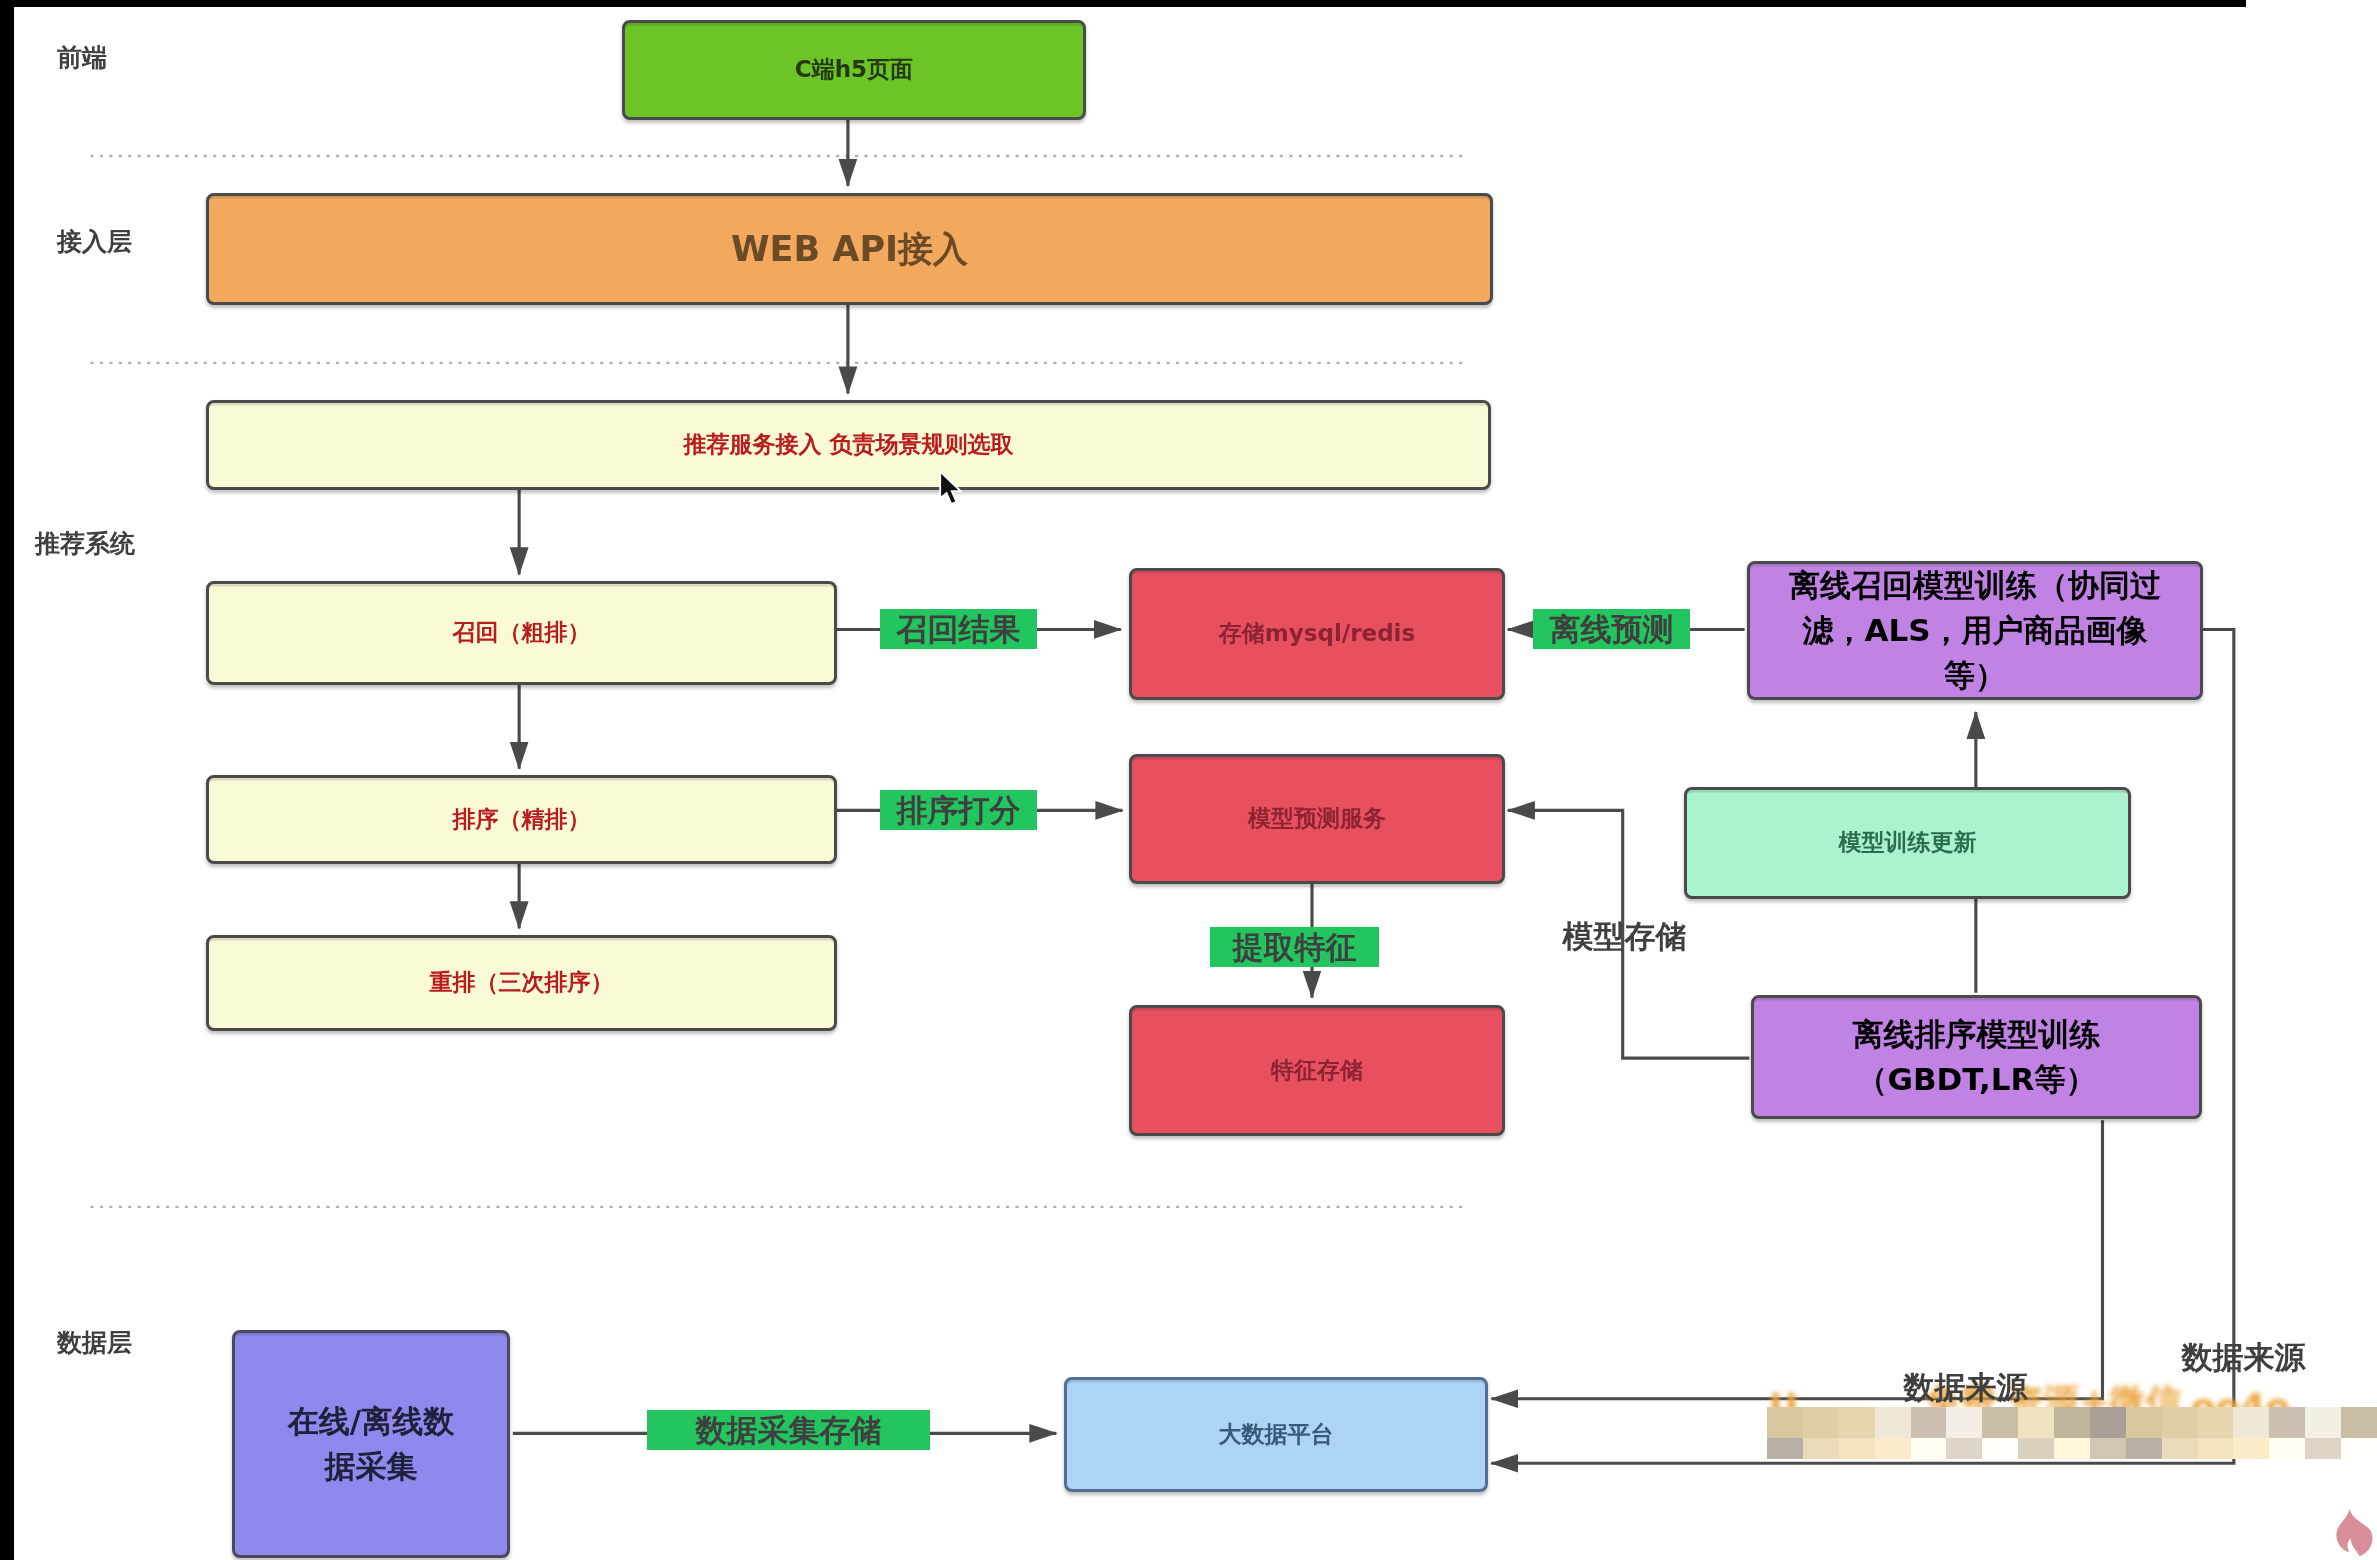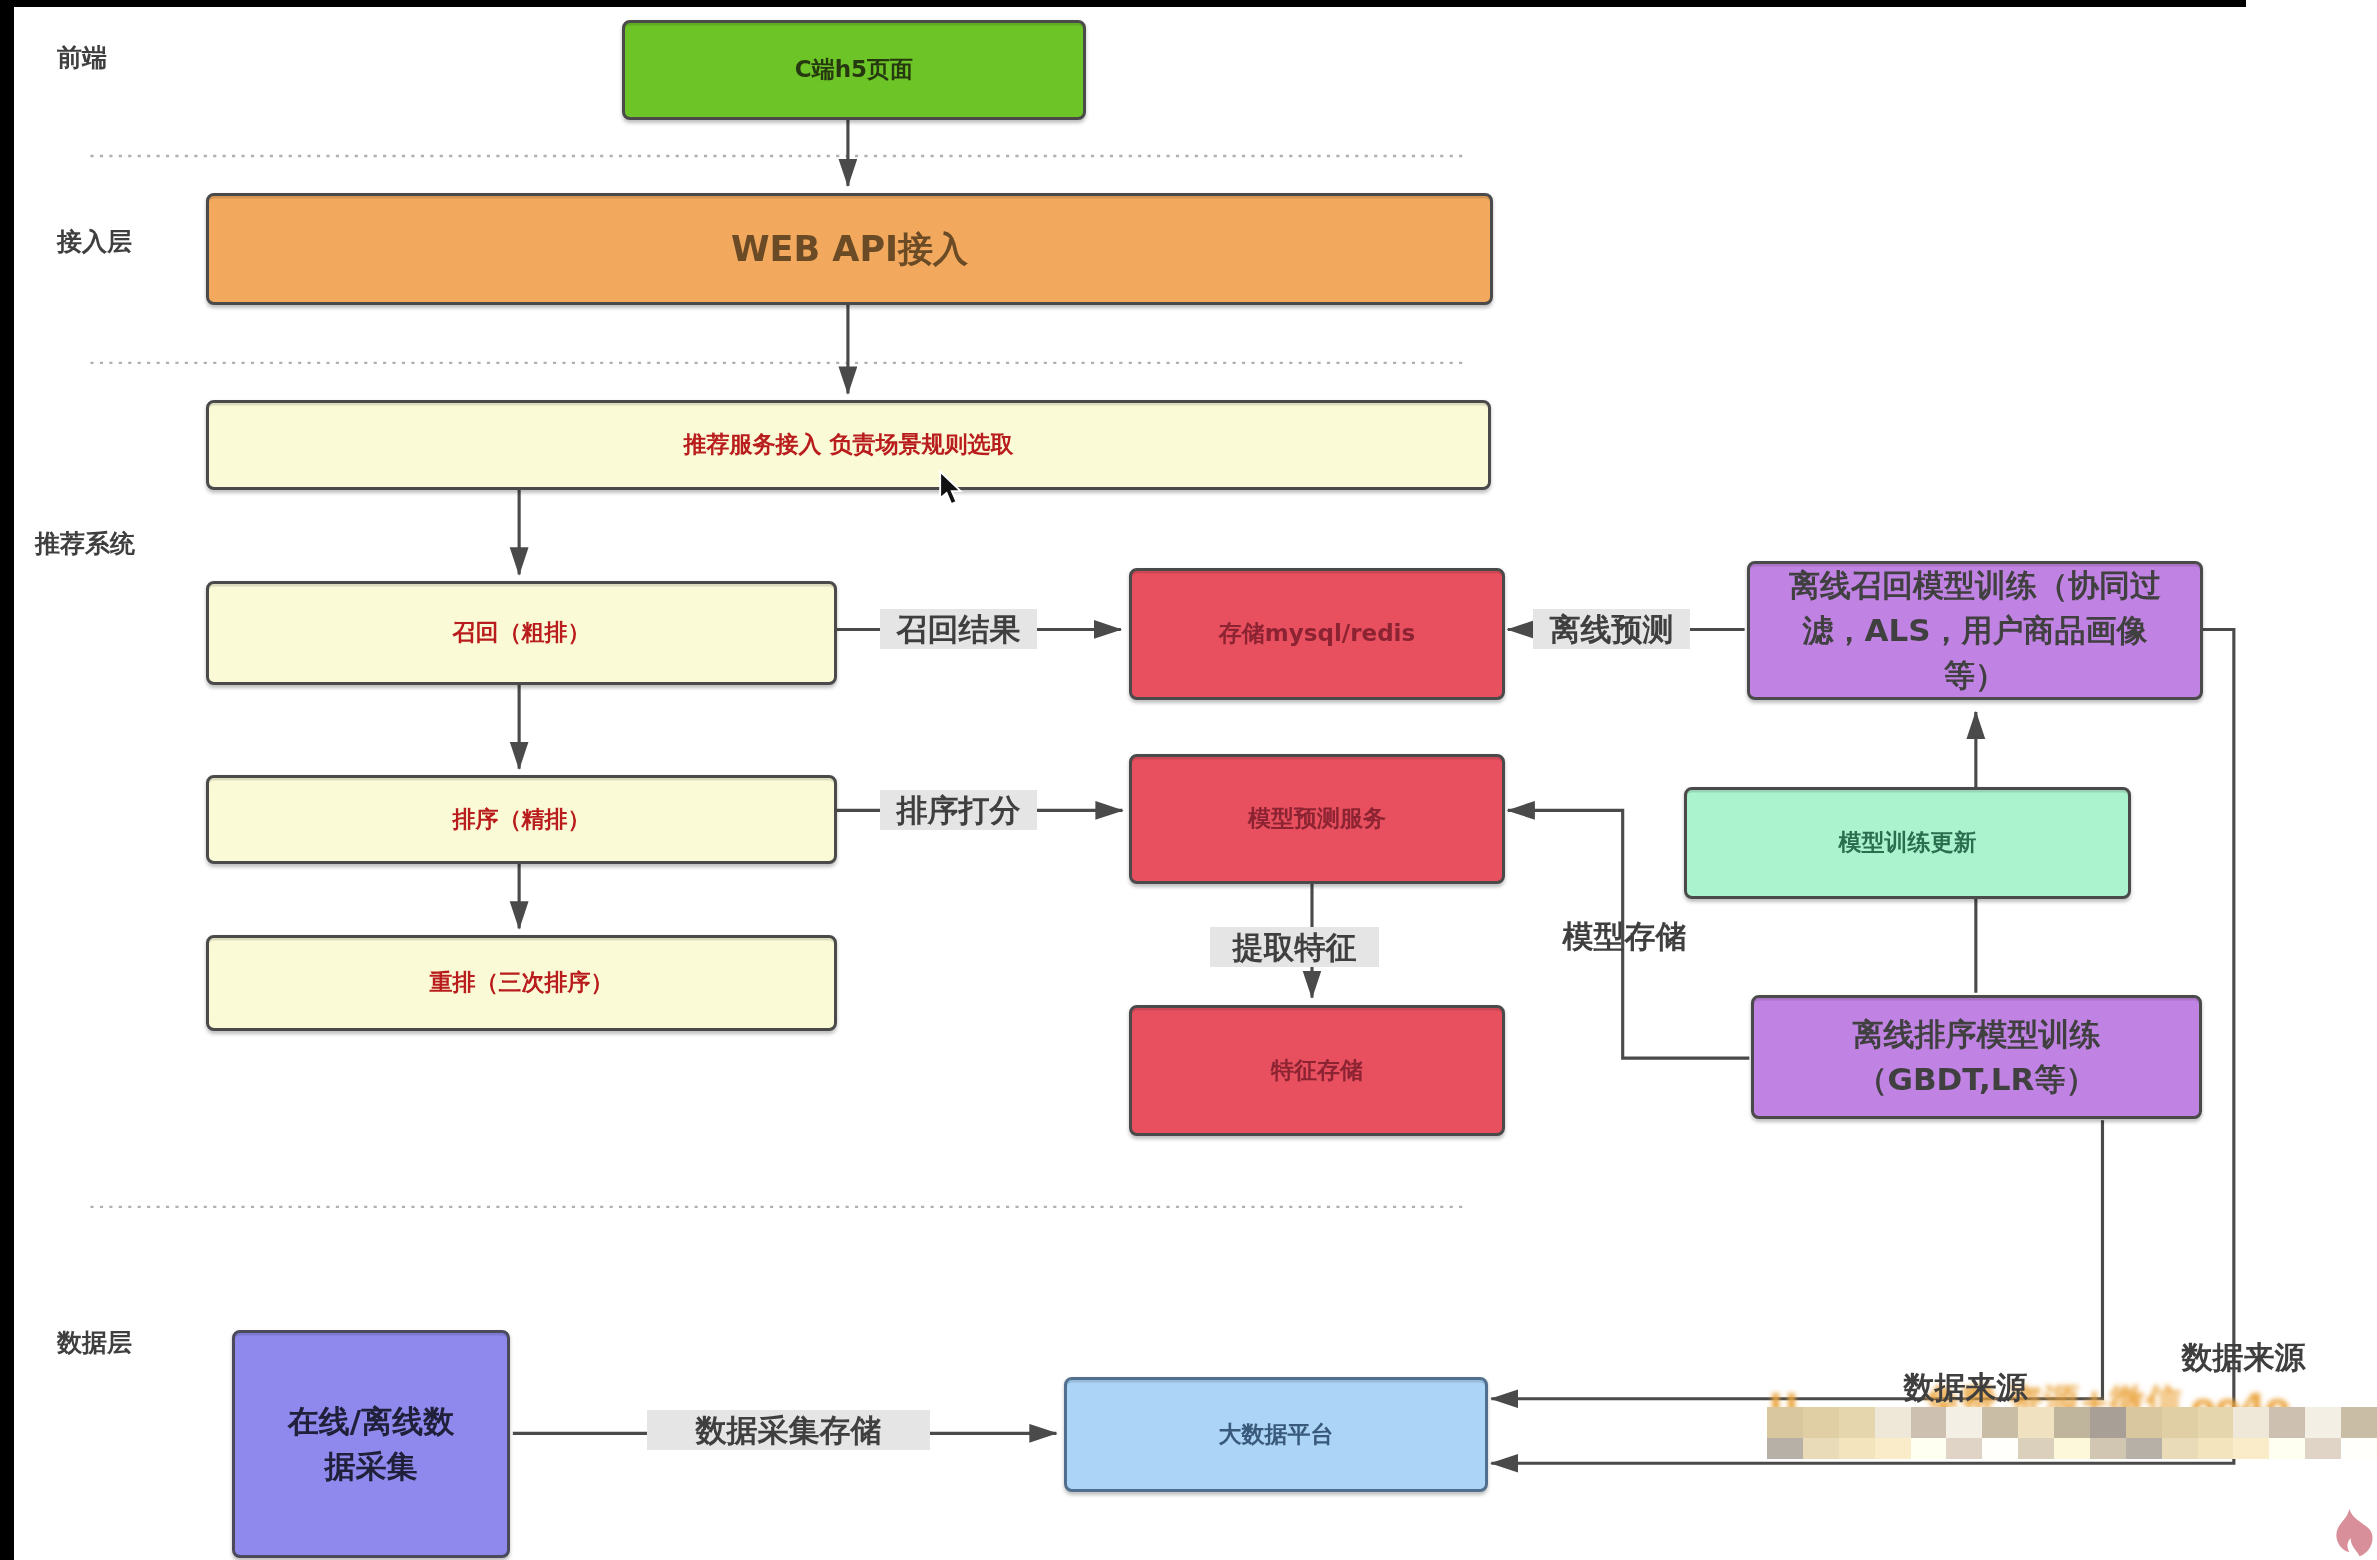--- a/index.html
+++ b/index.html
@@ -7,28 +7,28 @@
        font-family:"DejaVu Sans","Liberation Sans",sans-serif;}
   .canvas{position:absolute;inset:0;width:2377px;height:1561px;}
   svg.wires{position:absolute;left:0;top:0;z-index:1;}
   .box{position:absolute;z-index:2;display:flex;align-items:center;justify-content:center;
        text-align:center;border:3.1px solid #4a4a4a;border-radius:7.9px;font-weight:bold;
        line-height:1.45;box-shadow:0 2.4px 3.9px rgba(0,0,0,0.25), inset 0 2.4px 0 rgba(0,0,0,0.12);}
   .green  {background:#6cc427;color:#26380f;}
   .orange {background:#f2a95e;color:#6b4a26;}
   .yellow {background:#fbfad6;color:#b91c1c;}
   .red    {background:#e9505f;color:#8c2332;}
-  .purple {background:#c183e3;color:#404040;}
+  .purple {background:#c183e3;color:#000000;}
   .mint   {background:#abf3cf;color:#2b6e4f;}
   .bluepurple{background:#8f89ee;color:#20203a;border-color:#4a4a5a;}
   .blue   {background:#abd4f6;color:#39597a;border-color:#51708f;}
   .layer-label{position:absolute;z-index:3;font-weight:bold;color:#3f3f3f;font-size:25px;}
   .edge-label{position:absolute;z-index:3;font-weight:bold;color:#3f3f3f;font-size:31px;
               text-align:center;line-height:1.1;padding:3.1px 0;}
-  .edge-label.onwire{background:#e5e5e5;}
+  .edge-label.onwire{background:#22c55e;}
   .fs42{font-size:23px;text-align:right;}
   .fs40{font-size:31px;}
   
   .edge-top{position:absolute;left:0;top:0;width:2246px;height:7px;background:#000;z-index:9;}
   .edge-left{position:absolute;left:0;top:0;width:14px;height:1561px;background:#000;z-index:9;}
   
   .wm-text{position:absolute;left:1769px;top:1378px;z-index:4;color:#eba53f;font-weight:bold;
            font-size:36px;filter:blur(2.4px);white-space:nowrap;display:flex;align-items:flex-end;}
   .wm-text span{display:inline-block;}
   .wm-mosaic{position:absolute;left:1767px;top:1407px;width:610px;z-index:5;}

